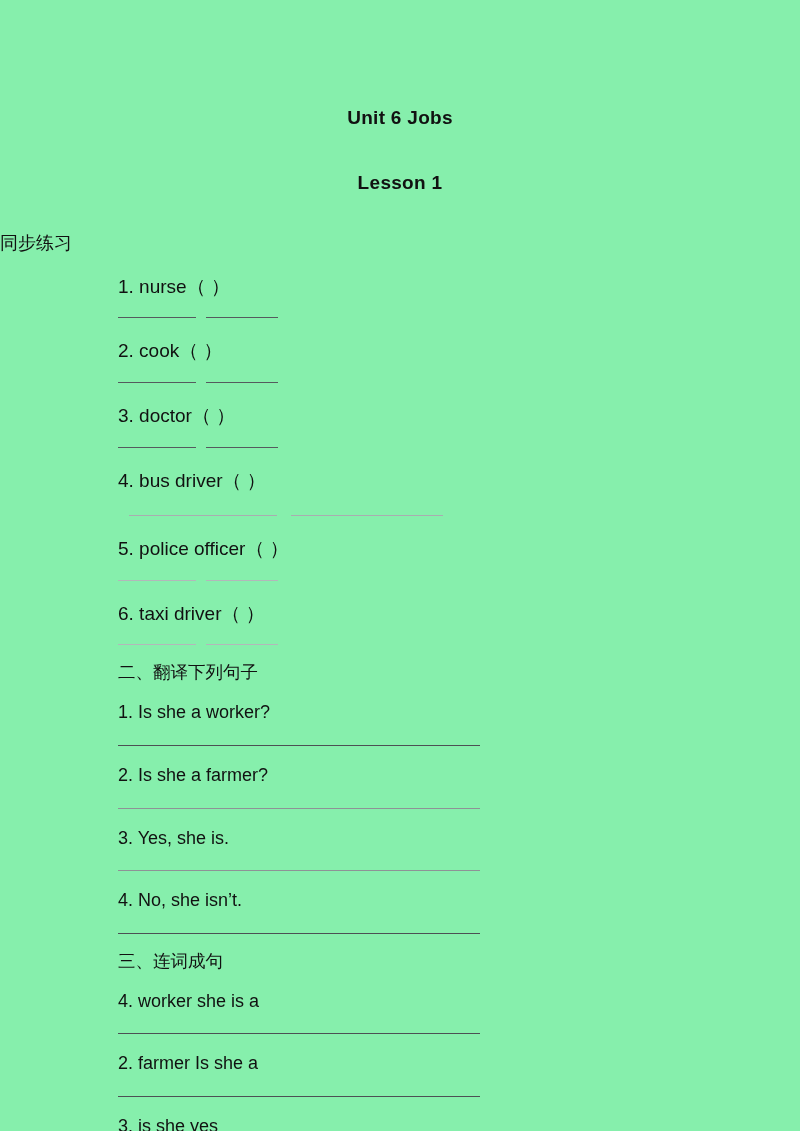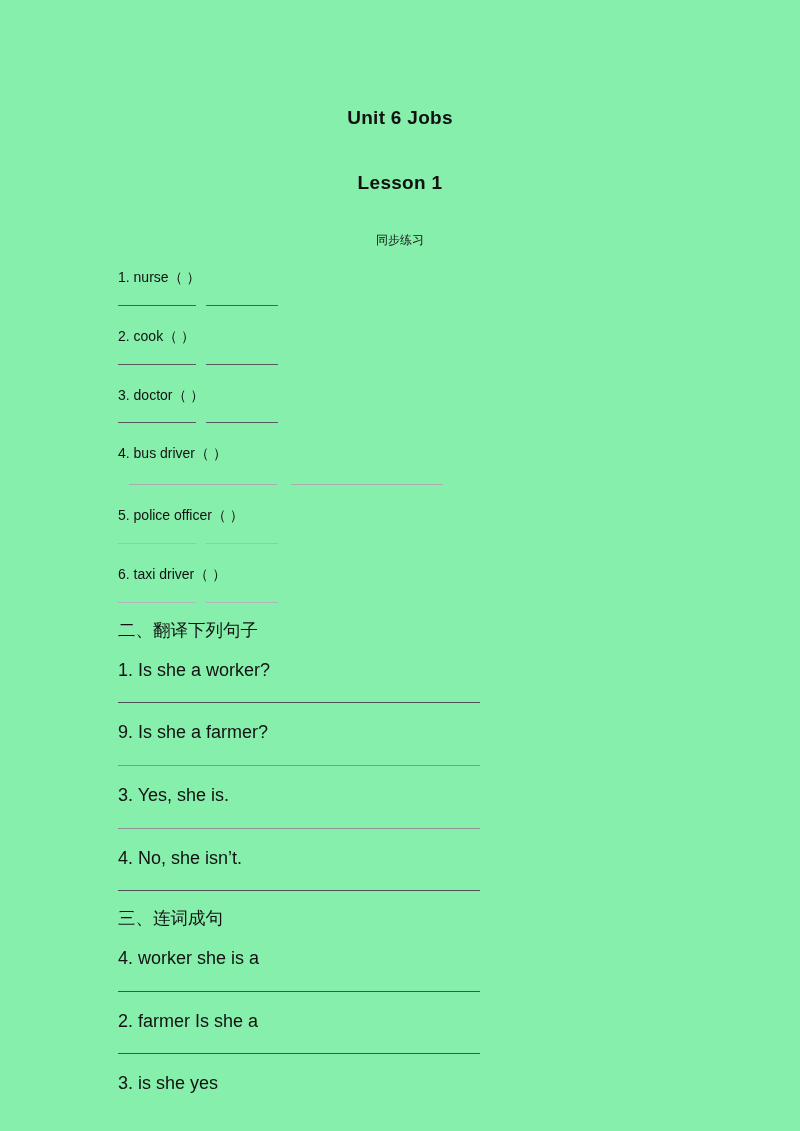--- a/index.html
+++ b/index.html
@@ -37,22 +37,21 @@
   .doc-subtitle {
     text-align: center;
     font-size: 19px;
     font-weight: bold;
     letter-spacing: 0.3px;
     margin: 18px;
     padding-top: 26px;
     line-height: 1.1;
   }
   .doc-subtitle2 {
-    text-align: center;
-    font-size: 12px;
+    font-size: 18px;
     font-weight: normal;
     margin: 0;
     padding-top: 22px;
     line-height: 1.1;
   }
 
   
   .section {
     padding-left: 118px;
   }
@@ -62,21 +61,21 @@
     line-height: 1.2;
     margin: 0;
     white-space: nowrap;
   }
   .sec1 .section-heading { padding-top: 34px; }
   .sec2 .section-heading { padding-top: 17px; }
   .sec3 .section-heading { padding-top: 17px; }
 
   
   .word-item {
-    font-size: 14px;
+    font-size: 19px;
     line-height: 1.2;
     margin: 0;
     padding-top: 22px;
     white-space: nowrap;
   }
   .blank-row {
     display: flex;
     gap: 10px;
     padding-top: 19px;
     padding-bottom: 0;
@@ -171,21 +170,21 @@
         <span class="blank b2"></span>
       </div>
     </div>
 
     <div class="section sec2">
       <div class="section-heading">二、翻译下列句子</div>
 
       <div class="sent-item">1. Is she a worker?</div>
       <div class="answer-line"></div>
 
-      <div class="sent-item">9. Is she a farmer?</div>
+      <div class="sent-item">2. Is she a farmer?</div>
       <div class="answer-line gray"></div>
 
       <div class="sent-item">3. Yes, she is.</div>
       <div class="answer-line gray"></div>
 
       <div class="sent-item">4. No, she isn’t.</div>
       <div class="answer-line"></div>
     </div>
 
     <div class="section sec3">

